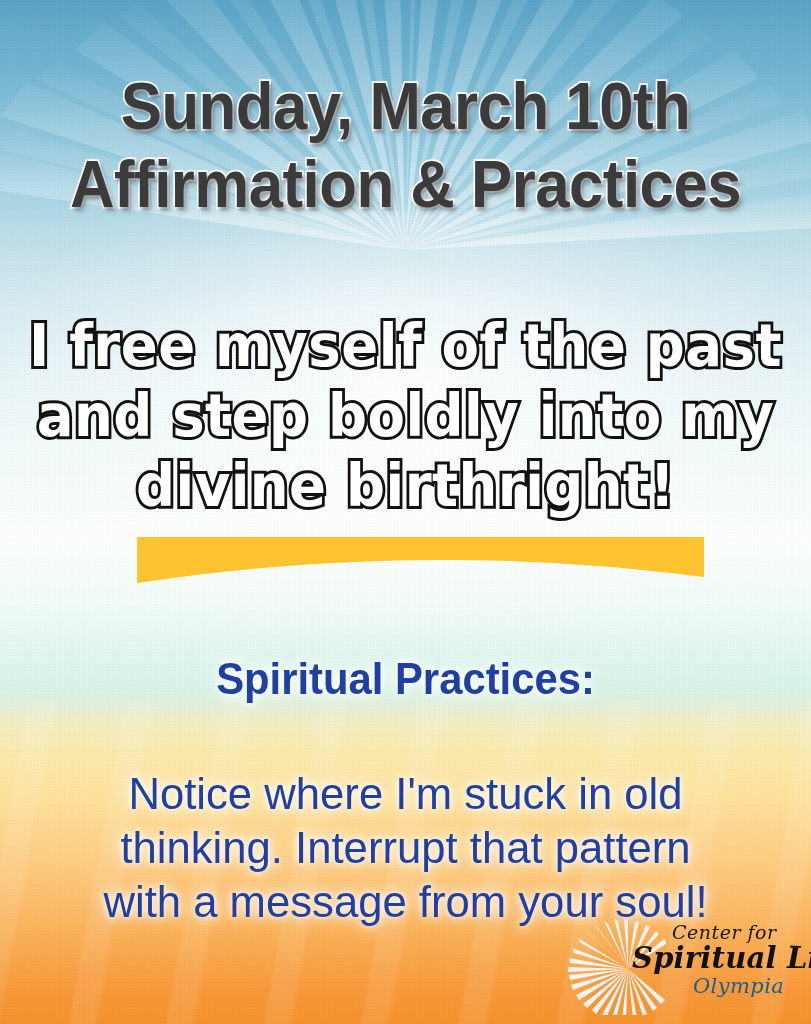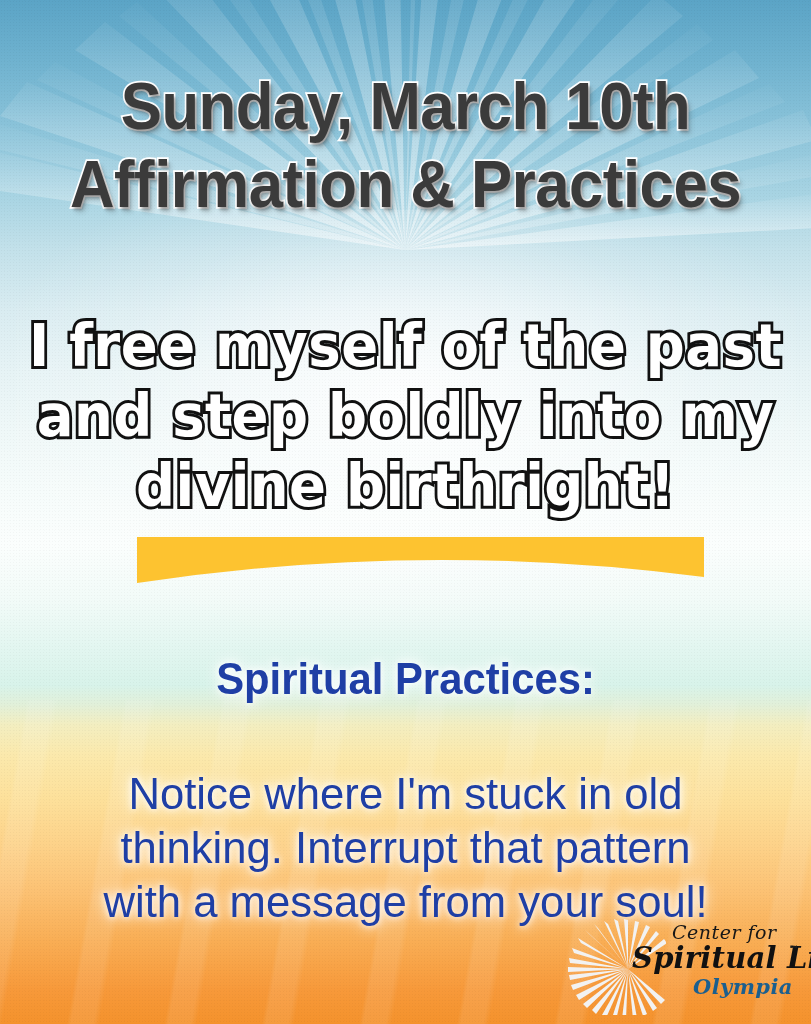--- a/index.html
+++ b/index.html
@@ -258,21 +258,21 @@
     font-size: 8px;
     font-weight: bold;
     color: #222222;
   }
   .logo-olympia {
     position: absolute;
     left: 35px;
     top: 57px;
     font-family: "DejaVu Serif", serif;
     font-style: italic;
-    font-weight: bold;
+    font-weight: normal;
     font-size: 21px;
     color: #1c5f8e;
     letter-spacing: 0.4px;
     white-space: nowrap;
   }
 </style>
 </head>
 <body>
 
 <div id="poster">

